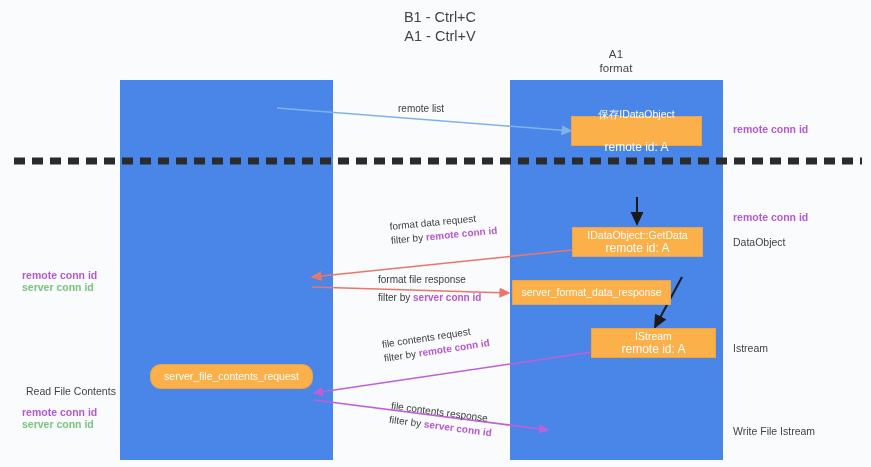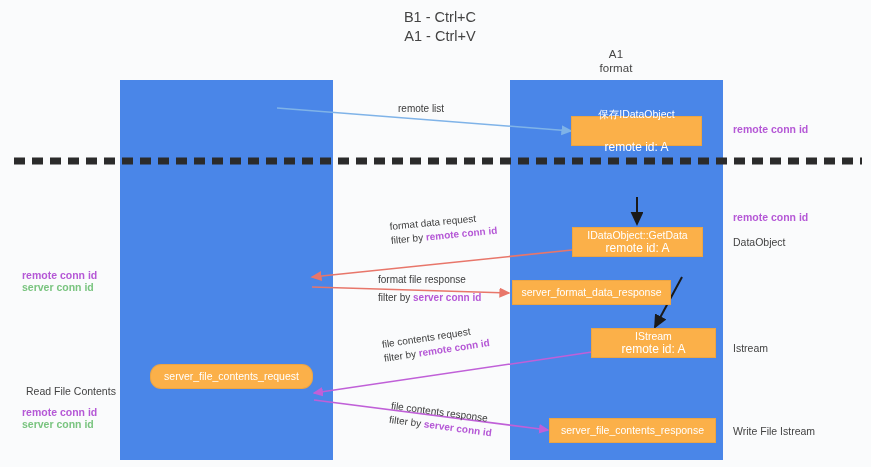--- a/index.html
+++ b/index.html
@@ -199,19 +199,16 @@
 
     <div class="node orange" style="left:591px;top:328px;width:125px;height:30px;">
       <div class="l1">IStream</div>
       <div class="l2">remote id: A</div>
     </div>
 
     <div class="node orange" style="left:150px;top:364px;width:163px;height:25px;border-radius:11px;">
       <div class="l1">server_file_contents_request</div>
     </div>
 
-    <div class="node orange" style="left:549px;top:418px;width:167px;height:25px;">
-      <div class="l1">server_file_contents_response</div>
-    </div>
 
   </div>
 
 </div>
 
 </body></html>

